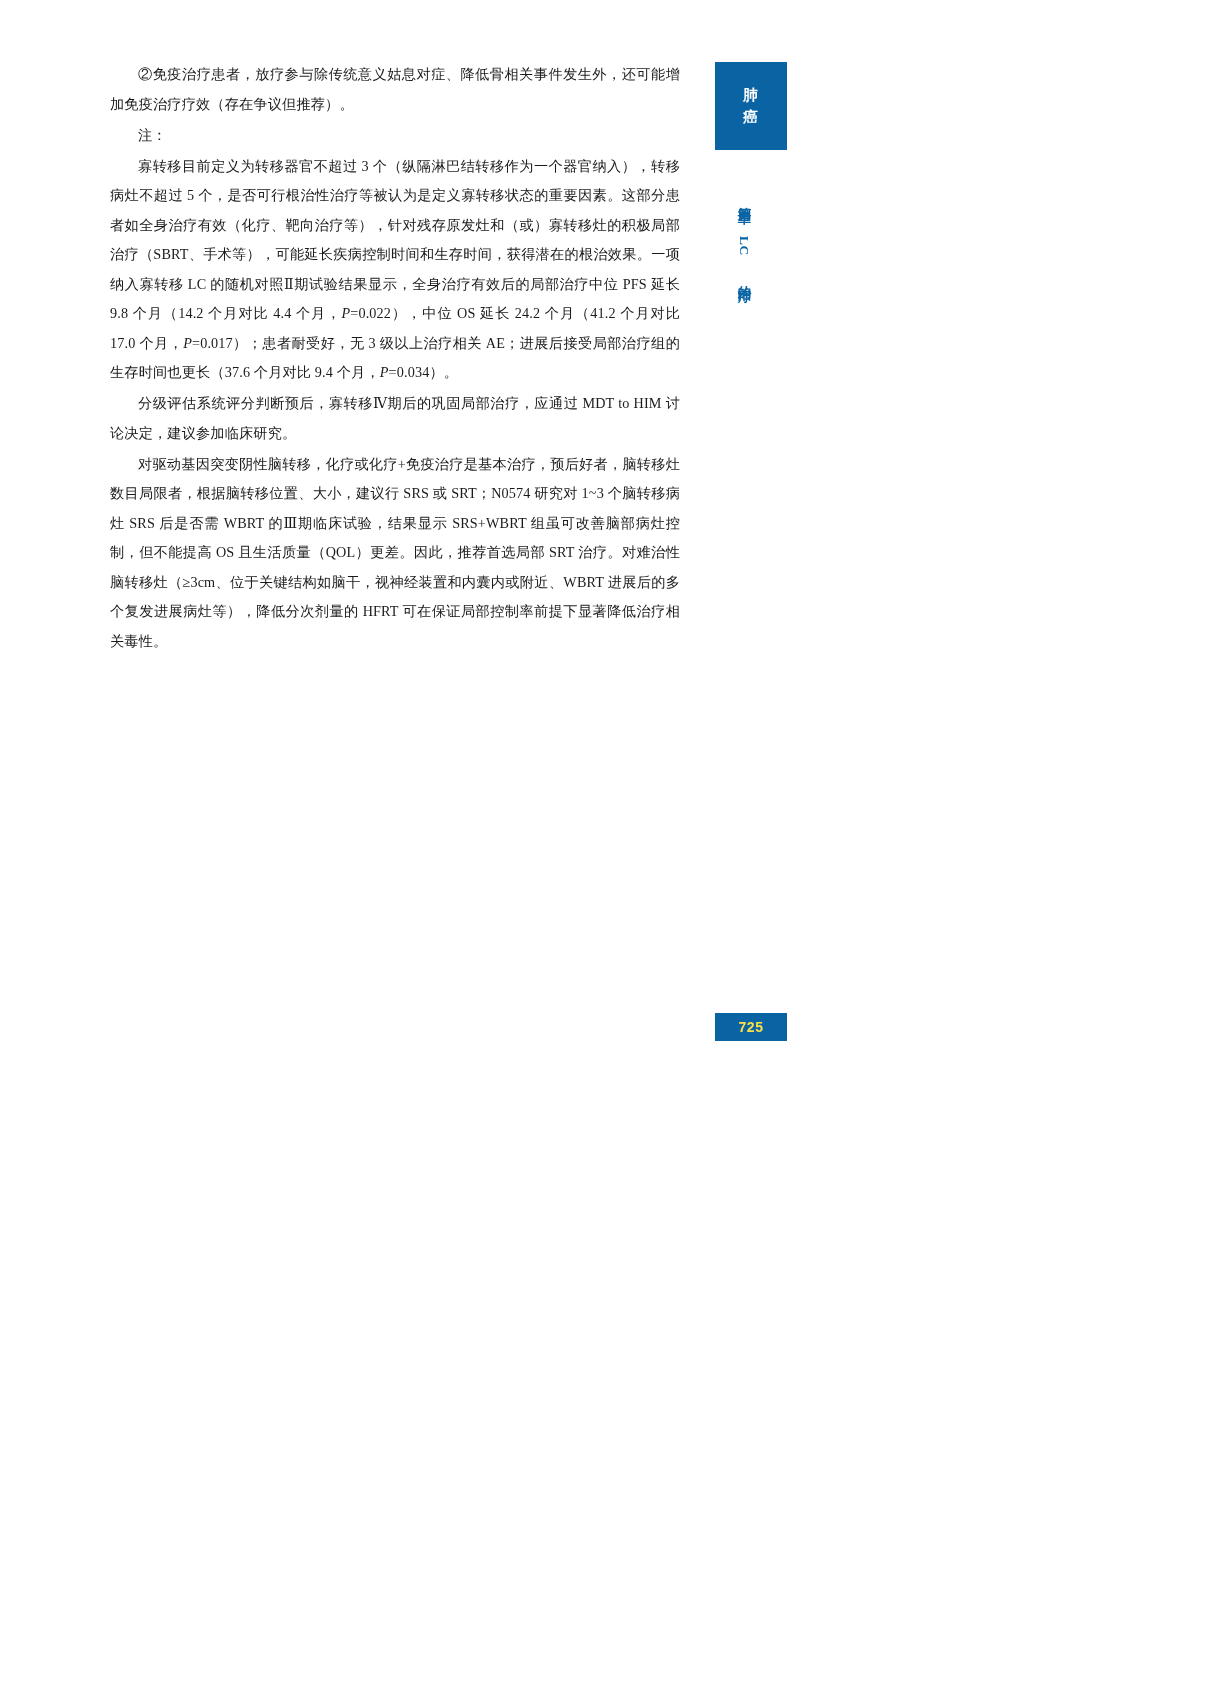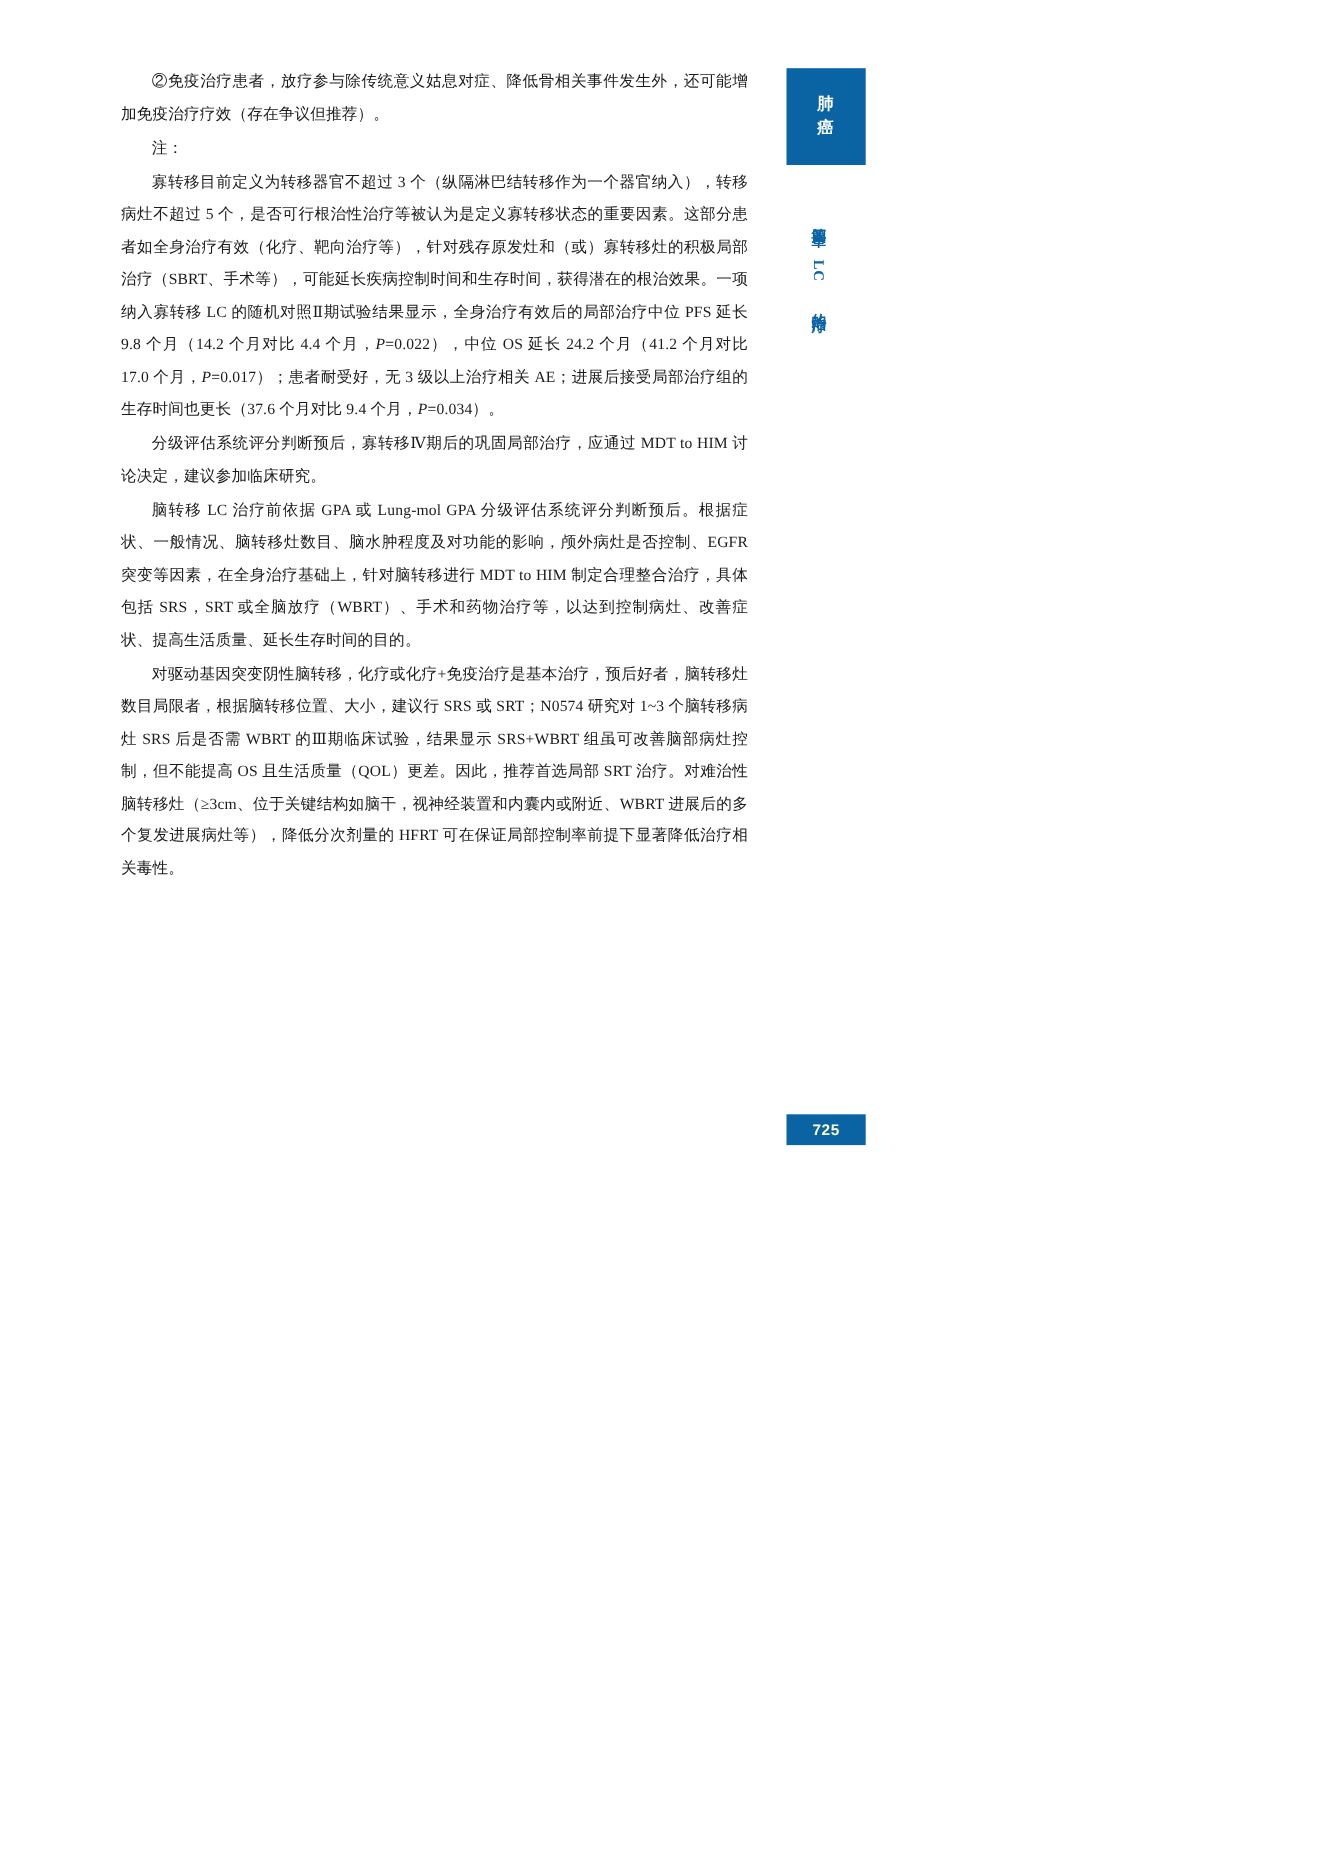--- a/index.html
+++ b/index.html
@@ -86,42 +86,41 @@
     font-weight: bold;
     letter-spacing: 0.5px;
   }
   .page-number-box {
     position: absolute;
     left: 715px;
     top: 1013px;
     width: 72px;
     height: 28px;
     background: #0a64a4;
-    color: #fef9c3;
+    color: #fde047;
     font-family: "Liberation Sans", "DejaVu Sans", sans-serif;
     font-weight: bold;
     font-size: 14px;
     display: flex;
     align-items: center;
     justify-content: center;
     letter-spacing: 0.5px;
   }
   .italic { font-style: italic; }
 </style>
 </head>
 <body>
 
 <div class="page">
 
   <div class="content">
     <p class="para indent">②免疫治疗患者，放疗参与除传统意义姑息对症、降低骨相关事件发生外，还可能增加免疫治疗疗效（存在争议但推荐）。</p>
     <p class="para indent">注：</p>
     <p class="para indent">寡转移目前定义为转移器官不超过 3 个（纵隔淋巴结转移作为一个器官纳入），转移病灶不超过 5 个，是否可行根治性治疗等被认为是定义寡转移状态的重要因素。这部分患者如全身治疗有效（化疗、靶向治疗等），针对残存原发灶和（或）寡转移灶的积极局部治疗（SBRT、手术等），可能延长疾病控制时间和生存时间，获得潜在的根治效果。一项纳入寡转移 LC 的随机对照Ⅱ期试验结果显示，全身治疗有效后的局部治疗中位 PFS 延长 9.8 个月（14.2 个月对比 4.4 个月，<span class="italic">P</span>=0.022），中位 OS 延长 24.2 个月（41.2 个月对比 17.0 个月，<span class="italic">P</span>=0.017）；患者耐受好，无 3 级以上治疗相关 AE；进展后接受局部治疗组的生存时间也更长（37.6 个月对比 9.4 个月，<span class="italic">P</span>=0.034）。</p>
     <p class="para indent">分级评估系统评分判断预后，寡转移Ⅳ期后的巩固局部治疗，应通过 MDT to HIM 讨论决定，建议参加临床研究。</p>
-    <p class="para indent">脑转移 LC 治疗前依据 GPA 或 Lung-mol GPA 分级评估系统评分判断预后。根据症状、一般情况、脑转移灶数目、脑水肿程度及对功能的影响，颅外病灶是否控制、EGFR 突变等因素，在全身治疗基础上，针对脑转移进行 MDT to HIM 制定合理整合治疗，具体包括 SRS，SRT 或全脑放疗（WBRT）、手术和药物治疗等，以达到控制病灶、改善症状、提高生活质量、延长生存时间的目的。</p>
     <p class="para indent">对驱动基因突变阴性脑转移，化疗或化疗+免疫治疗是基本治疗，预后好者，脑转移灶数目局限者，根据脑转移位置、大小，建议行 SRS 或 SRT；N0574 研究对 1~3 个脑转移病灶 SRS 后是否需 WBRT 的Ⅲ期临床试验，结果显示 SRS+WBRT 组虽可改善脑部病灶控制，但不能提高 OS 且生活质量（QOL）更差。因此，推荐首选局部 SRT 治疗。对难治性脑转移灶（≥3cm、位于关键结构如脑干，视神经装置和内囊内或附近、WBRT 进展后的多个复发进展病灶等），降低分次剂量的 HFRT 可在保证局部控制率前提下显著降低治疗相关毒性。</p>
   </div>
 
   <div class="sidebar-tab">
     <span>肺</span>
     <span>癌</span>
   </div>
 
   <div class="sidebar-vert">
     <span class="chap-num">第四章</span>

